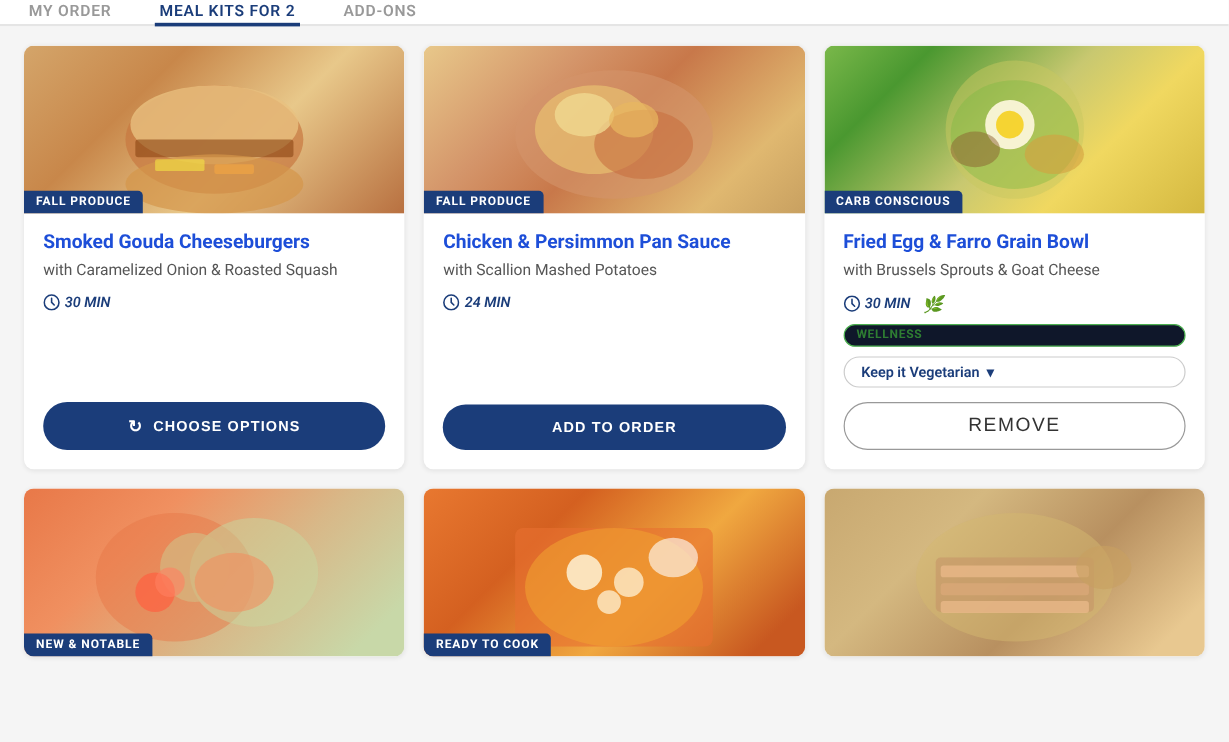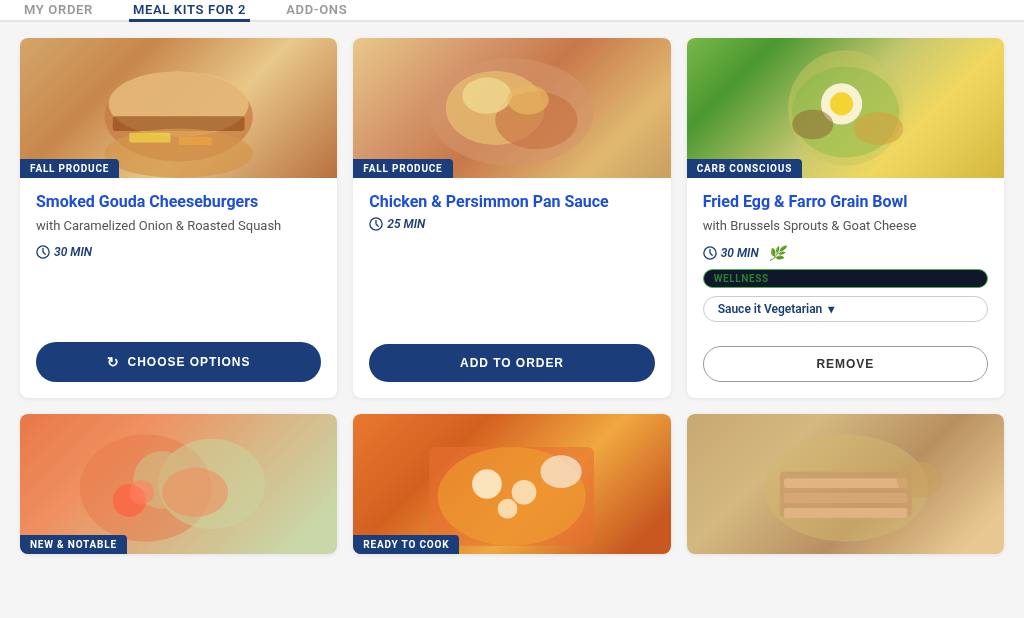--- a/index.html
+++ b/index.html
@@ -186,27 +186,27 @@
 
     .btn-outline {
       display: inline-flex;
       align-items: center;
       justify-content: center;
       background: #fff;
       color: #333;
       border: 1.5px solid #999;
       border-radius: 30px;
       padding: 10px 24px;
-      font-size: 12px;
-      font-weight: 700;
+      font-size: 16px;
+      font-weight: 400;
       letter-spacing: 0.08em;
       text-transform: uppercase;
       cursor: pointer;
       width: 100%;
-      margin-top: 16px;
+      margin-top: 4px;
     }
 
     
     .img-burger {
       background: linear-gradient(135deg, #d4a56a 0%, #c8874a 30%, #e8c88a 60%, #b87040 100%);
     }
     .img-chicken {
       background: linear-gradient(135deg, #e8c88a 0%, #d4956a 30%, #c8784a 50%, #e0b870 80%, #c8a060 100%);
     }
     .img-egg {
@@ -282,27 +282,28 @@
             <ellipse cx="140" cy="85" rx="60" ry="45" fill="#e8c070" opacity="0.7"></ellipse>
             <ellipse cx="190" cy="100" rx="50" ry="35" fill="#c87040" opacity="0.6"></ellipse>
             <ellipse cx="130" cy="70" rx="30" ry="22" fill="#f0d890" opacity="0.8"></ellipse>
             <ellipse cx="180" cy="75" rx="25" ry="18" fill="#e8b860" opacity="0.7"></ellipse>
           </svg>
         </div>
         <div class="card-badge">FALL PRODUCE</div>
       </div>
       <div class="card-body">
         <div class="card-title">Chicken &amp; Persimmon Pan Sauce</div>
+        <div class="card-subtitle">with Scallion Mashed Potatoes</div>
         <div class="card-meta">
           <span class="clock-icon">
             <svg class="clock-svg" viewBox="0 0 16 16" fill="none" xmlns="http://www.w3.org/2000/svg">
               <circle cx="8" cy="8" r="7" stroke="#1b3d7a" stroke-width="1.5"></circle>
               <path d="M8 4v4l2.5 2.5" stroke="#1b3d7a" stroke-width="1.5" stroke-linecap="round"></path>
             </svg>
-            <span>25 MIN</span>
+            <span>24 MIN</span>
           </span>
         </div>
         <div class="spacer"></div>
         <button class="btn-primary">
           <span>ADD TO ORDER</span>
         </button>
       </div>
     </div>
 
     <div class="meal-card">
@@ -327,21 +328,21 @@
             <svg class="clock-svg" viewBox="0 0 16 16" fill="none" xmlns="http://www.w3.org/2000/svg">
               <circle cx="8" cy="8" r="7" stroke="#1b3d7a" stroke-width="1.5"></circle>
               <path d="M8 4v4l2.5 2.5" stroke="#1b3d7a" stroke-width="1.5" stroke-linecap="round"></path>
             </svg>
             <span>30 MIN</span>
           </span>
           <span class="leaf-icon">🌿</span>
         </div>
         <div class="wellness-badge">WELLNESS</div>
         <div class="variant-selector">
-          <span>Sauce it Vegetarian</span>
+          <span>Keep it Vegetarian</span>
           <span>▾</span>
         </div>
         <button class="btn-outline">
           <span>REMOVE</span>
         </button>
       </div>
     </div>
 
     <div class="meal-card">
       <div class="card-image-wrapper">

